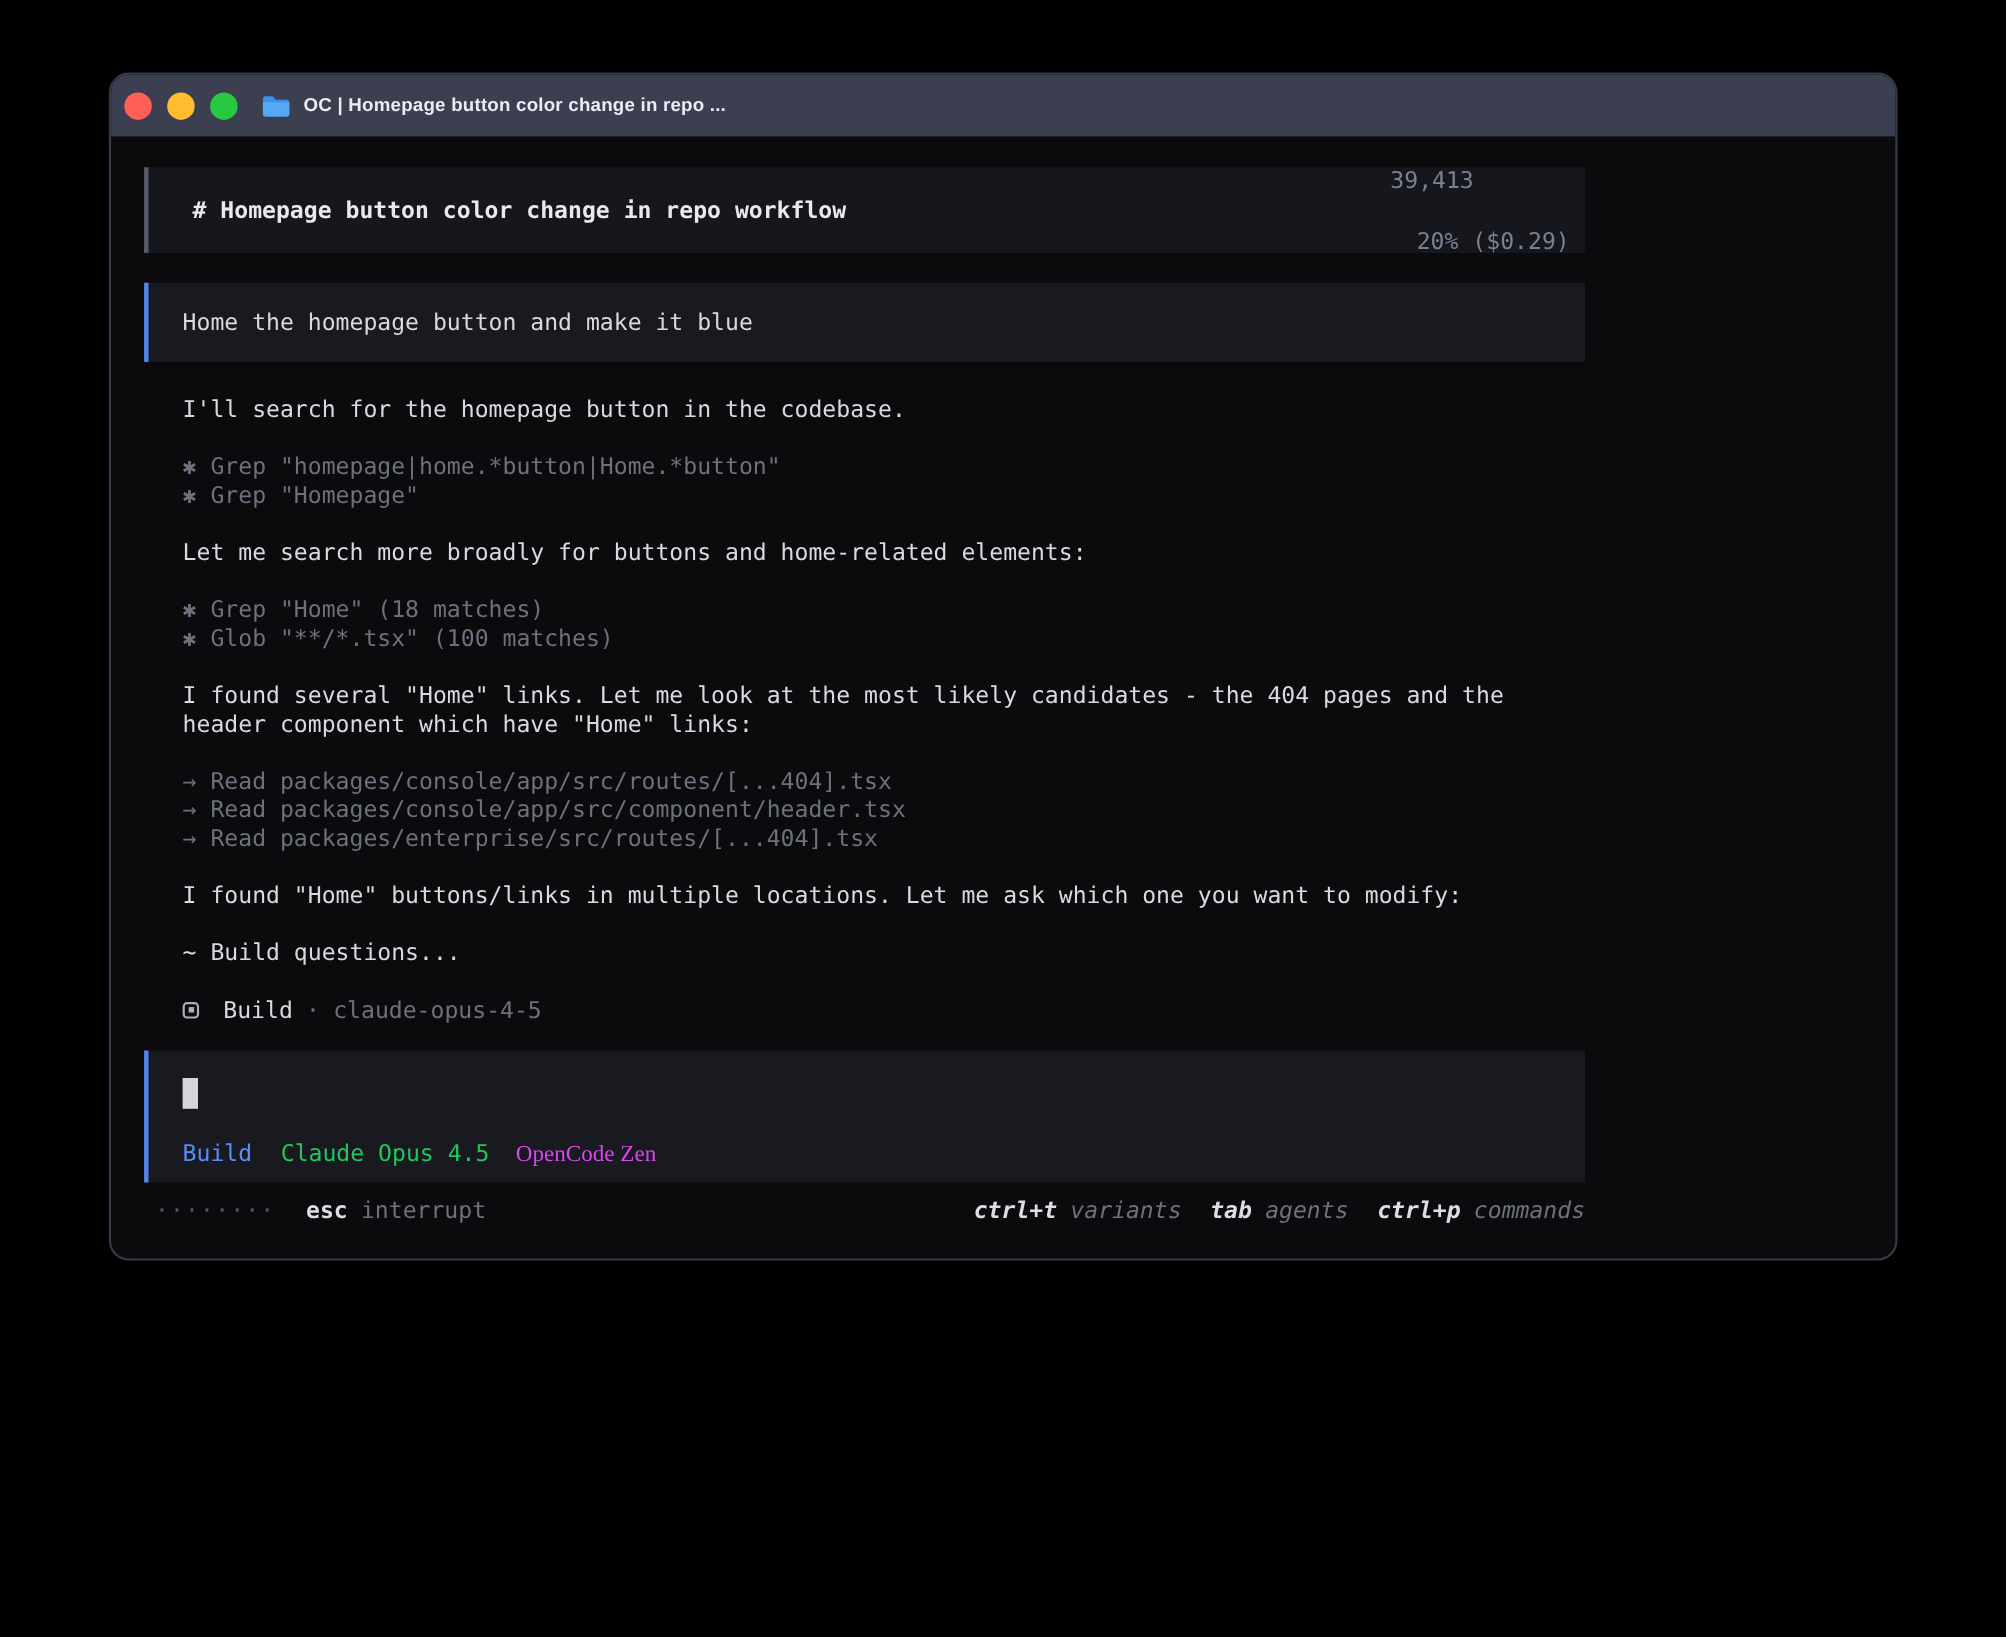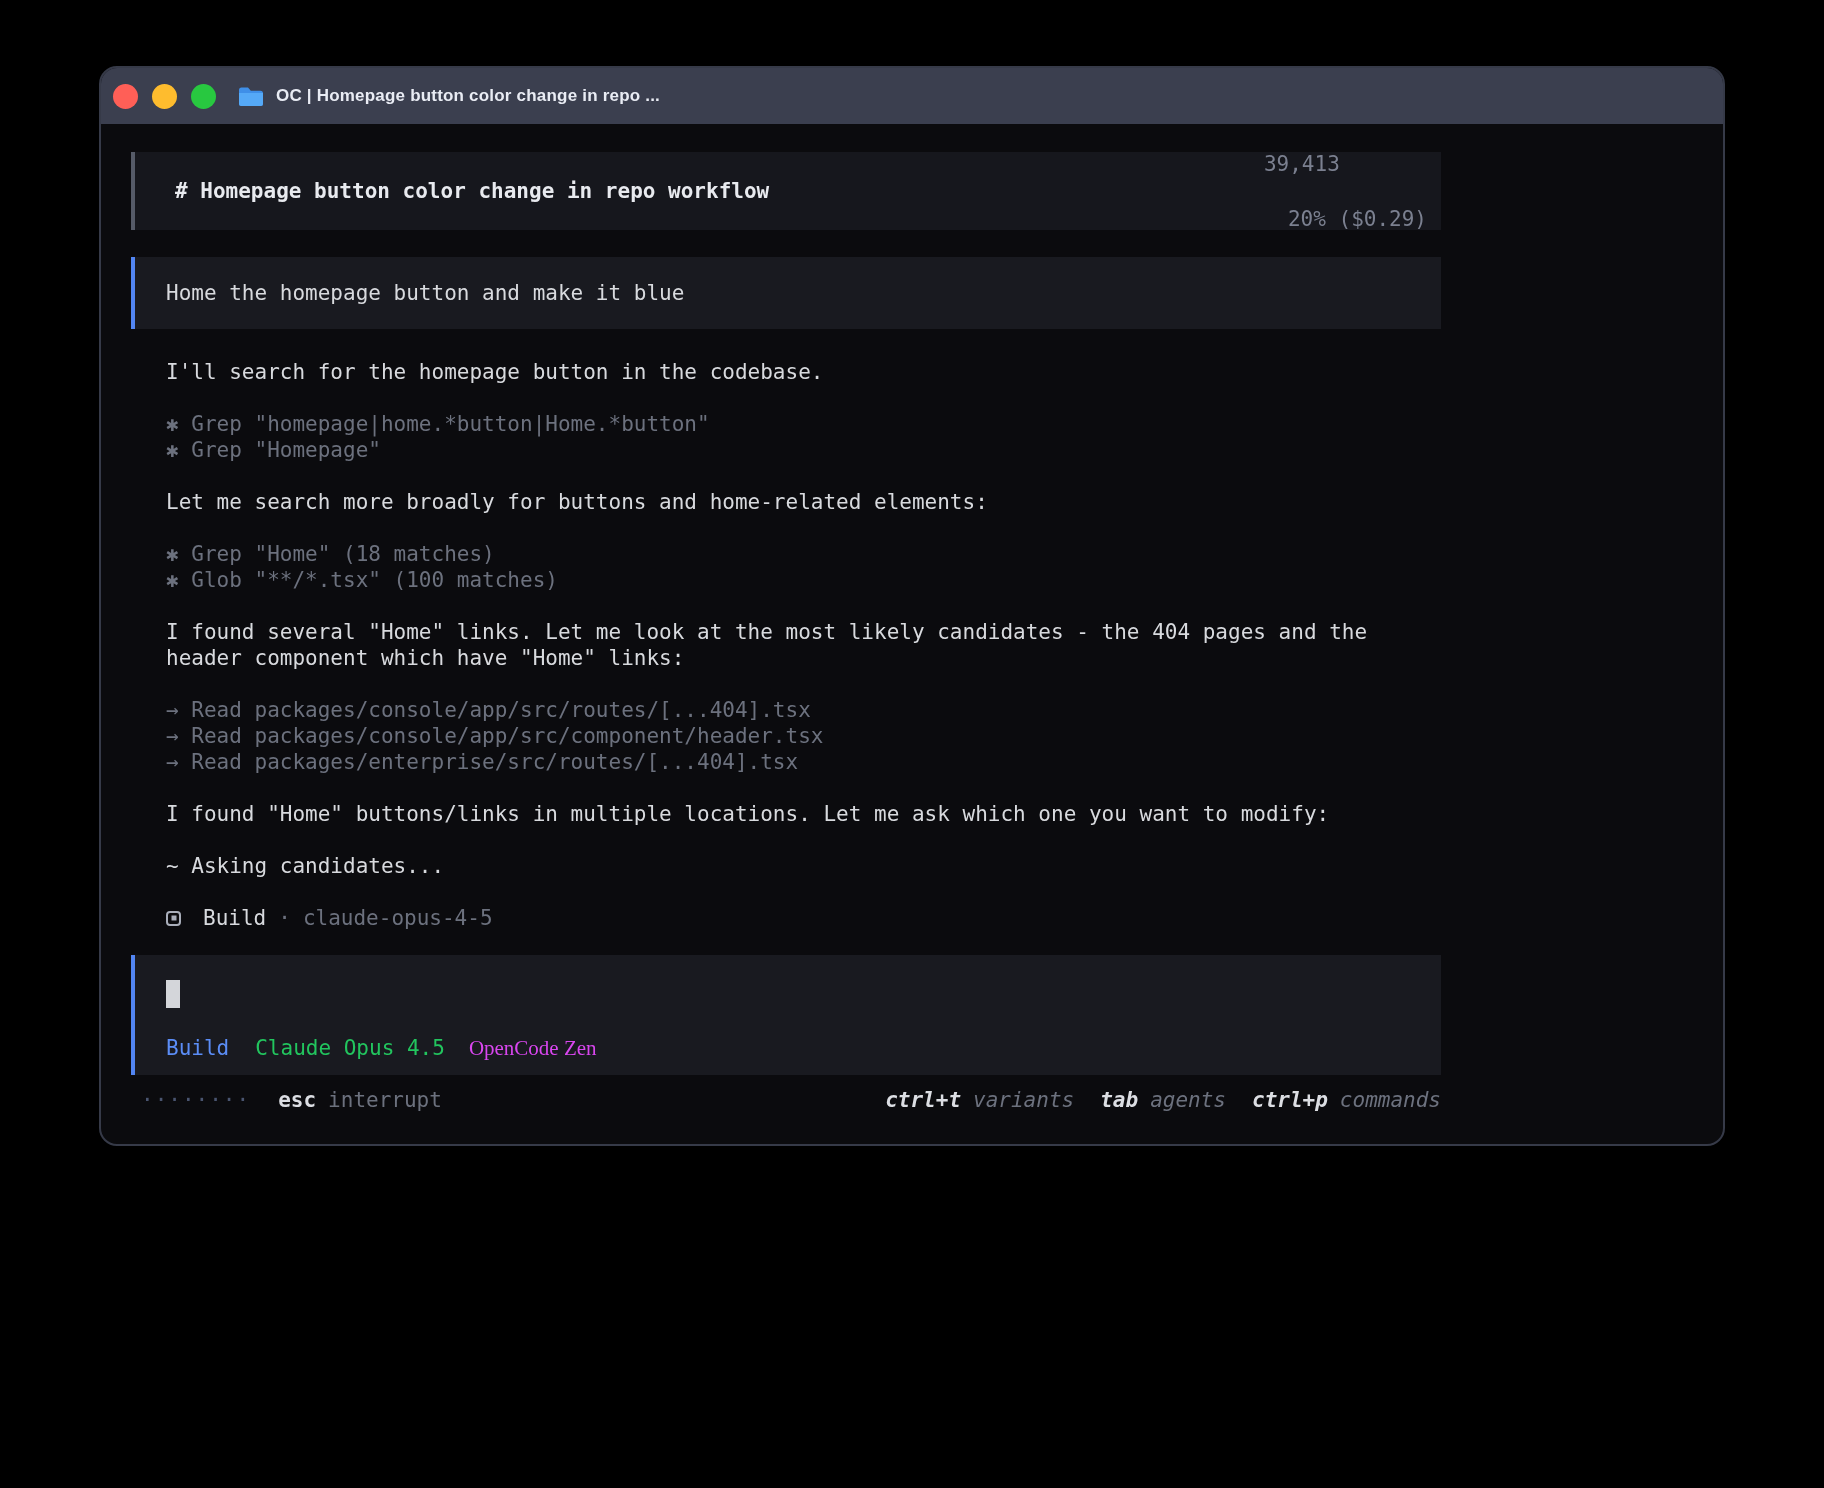--- a/index.html
+++ b/index.html
@@ -147,21 +147,21 @@
             <div>→ Read packages/console/app/src/routes/[...404].tsx</div>
             <div>→ Read packages/console/app/src/component/header.tsx</div>
             <div>→ Read packages/enterprise/src/routes/[...404].tsx</div>
           </div>
 
           <div class="group">
             <div>I found "Home" buttons/links in multiple locations. Let me ask which one you want to modify:</div>
           </div>
 
           <div class="group">
-            <div>~ Asking candidates...</div>
+            <div>~ Build questions...</div>
           </div>
 
           <div class="agent-row">
             <span class="agent-icon"></span>
             <span>Build</span>
             <span class="agent-sep dim">·</span>
             <span class="dim">claude-opus-4-5</span>
           </div>
         </div>
 

